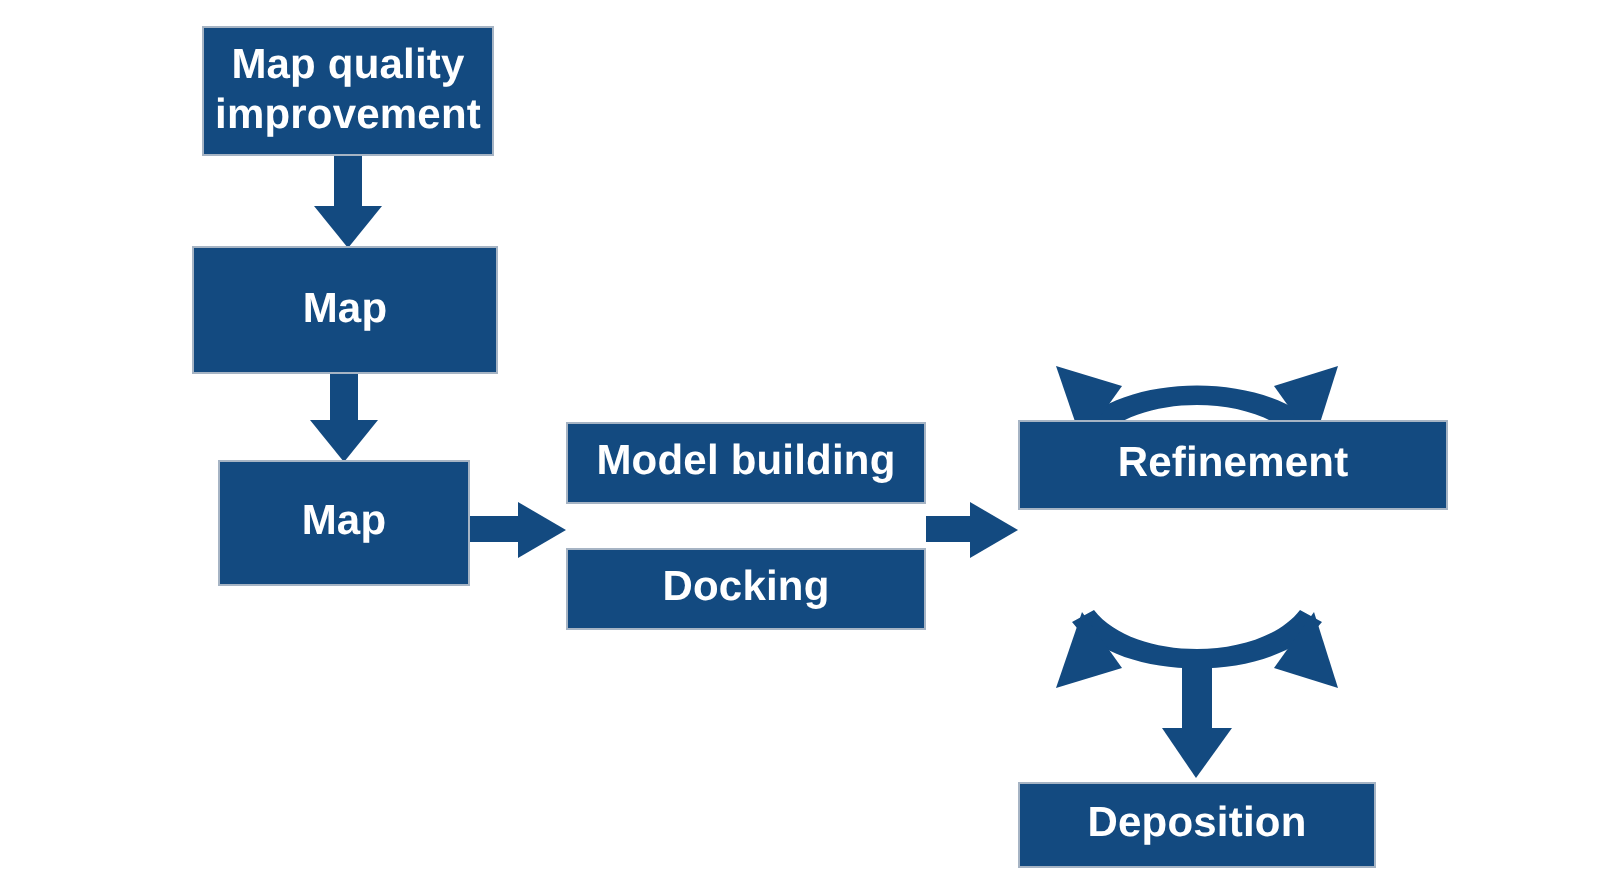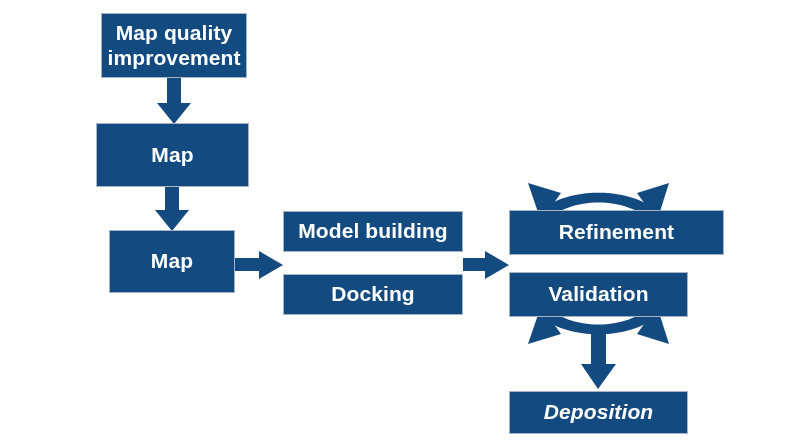--- a/index.html
+++ b/index.html
@@ -116,21 +116,18 @@
   </div>
 
   <div class="node" style="left:283px; top:211px; width:180px; height:41px;">
     <span>Model building</span>
   </div>
 
   <div class="node" style="left:509px; top:210px; width:215px; height:45px;">
     <span>Refinement</span>
   </div>
 
-  <div class="node" style="left:509px; top:272px; width:179px; height:45px;">
-    <span>Validation</span>
-  </div>
 
-  <div class="node" style="left:509px; top:391px; width:179px; height:43px;font-style:italic;">
+  <div class="node" style="left:509px; top:391px; width:179px; height:43px;">
     <span>Deposition</span>
   </div>
 
 </div>
 
 </body></html>

